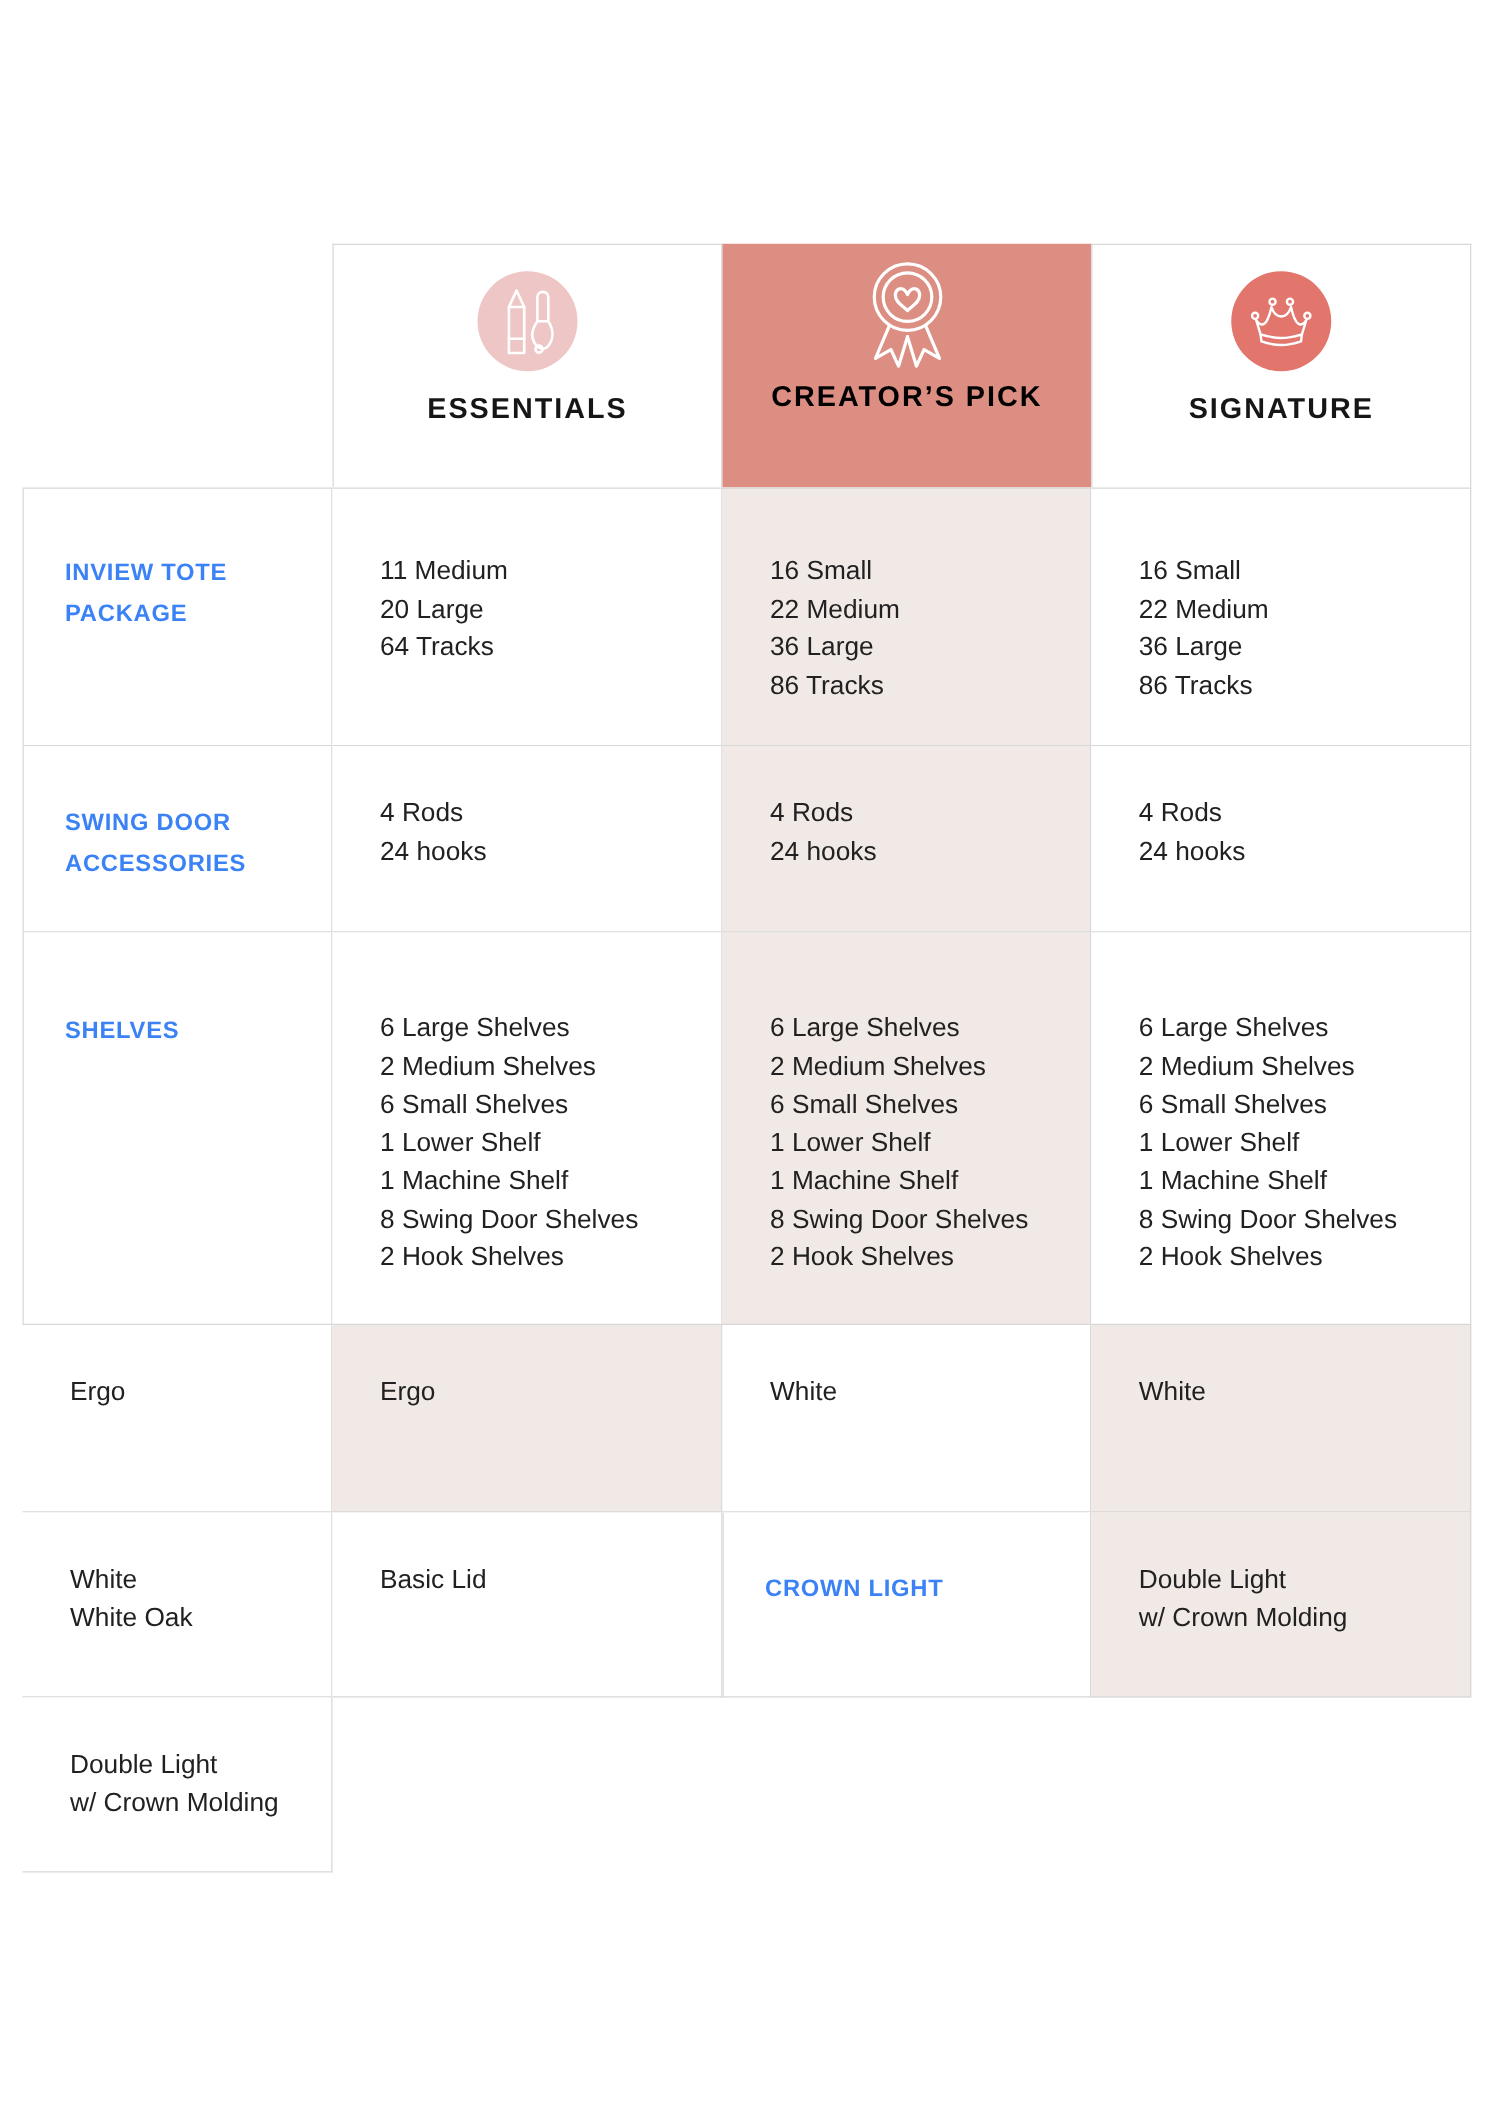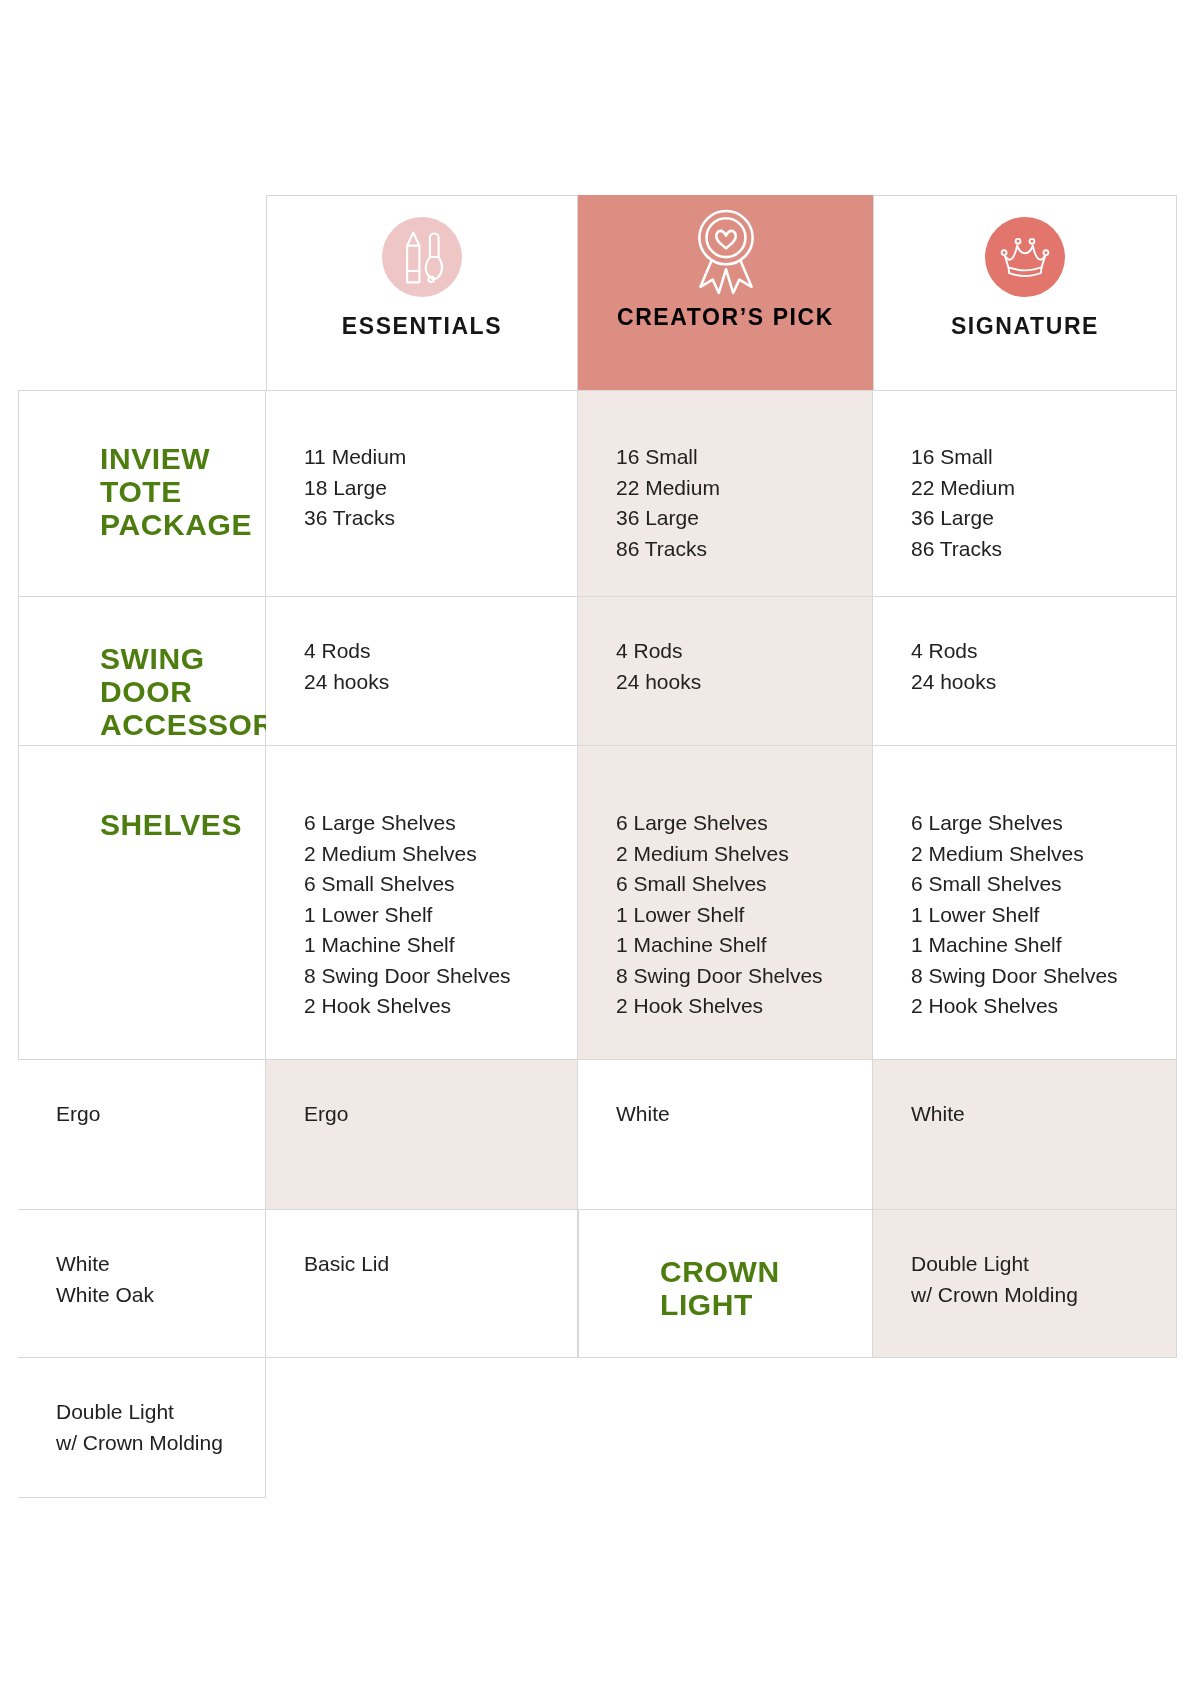--- a/index.html
+++ b/index.html
@@ -41,22 +41,22 @@
     padding:39px 10px 0 38px;
     font-size:21px;line-height:30.5px;color:#212121;background:#fff;
   }
   .label-cell{
     border-left:1.5px solid var(--border,#d8d8d8);
     padding:45px 20px 0 33px;
   }
   .td.r0{border-top:1.5px solid var(--border,#d8d8d8);}
   .featured-col{background:var(--featured_cell_bg,#f0e9e5);}
   .row-label{
-    font-size:30px;font-weight:bold;letter-spacing:.6px;line-height:33px;
-    color:#4d7c0f;max-width:178px;text-transform:uppercase;margin-left:48px;
+    font-size:19px;font-weight:bold;letter-spacing:.6px;line-height:33px;
+    color:#3b82f6;max-width:178px;text-transform:uppercase;
   }
   .val-line{white-space:nowrap;}
   
   .r0{padding-top:51px;}
   .r2{padding-top:62px;}
 </style>
 </head>
 <body>
 
 <div class="canvas">
@@ -103,22 +103,22 @@
         </svg>
       </div>
       <div class="plan-name">SIGNATURE</div>
     </div>
 
   <div class="cell td label-cell r0">
         <div class="row-label">INVIEW TOTE PACKAGE</div>
       </div>
       <div class="cell td r0">
         <div class="val-line">11 Medium</div>
-        <div class="val-line">18 Large</div>
-        <div class="val-line">36 Tracks</div>
+        <div class="val-line">20 Large</div>
+        <div class="val-line">64 Tracks</div>
       </div>
       <div class="cell td r0 featured-col">
         <div class="val-line">16 Small</div>
         <div class="val-line">22 Medium</div>
         <div class="val-line">36 Large</div>
         <div class="val-line">86 Tracks</div>
       </div>
       <div class="cell td r0">
         <div class="val-line">16 Small</div>
         <div class="val-line">22 Medium</div>

